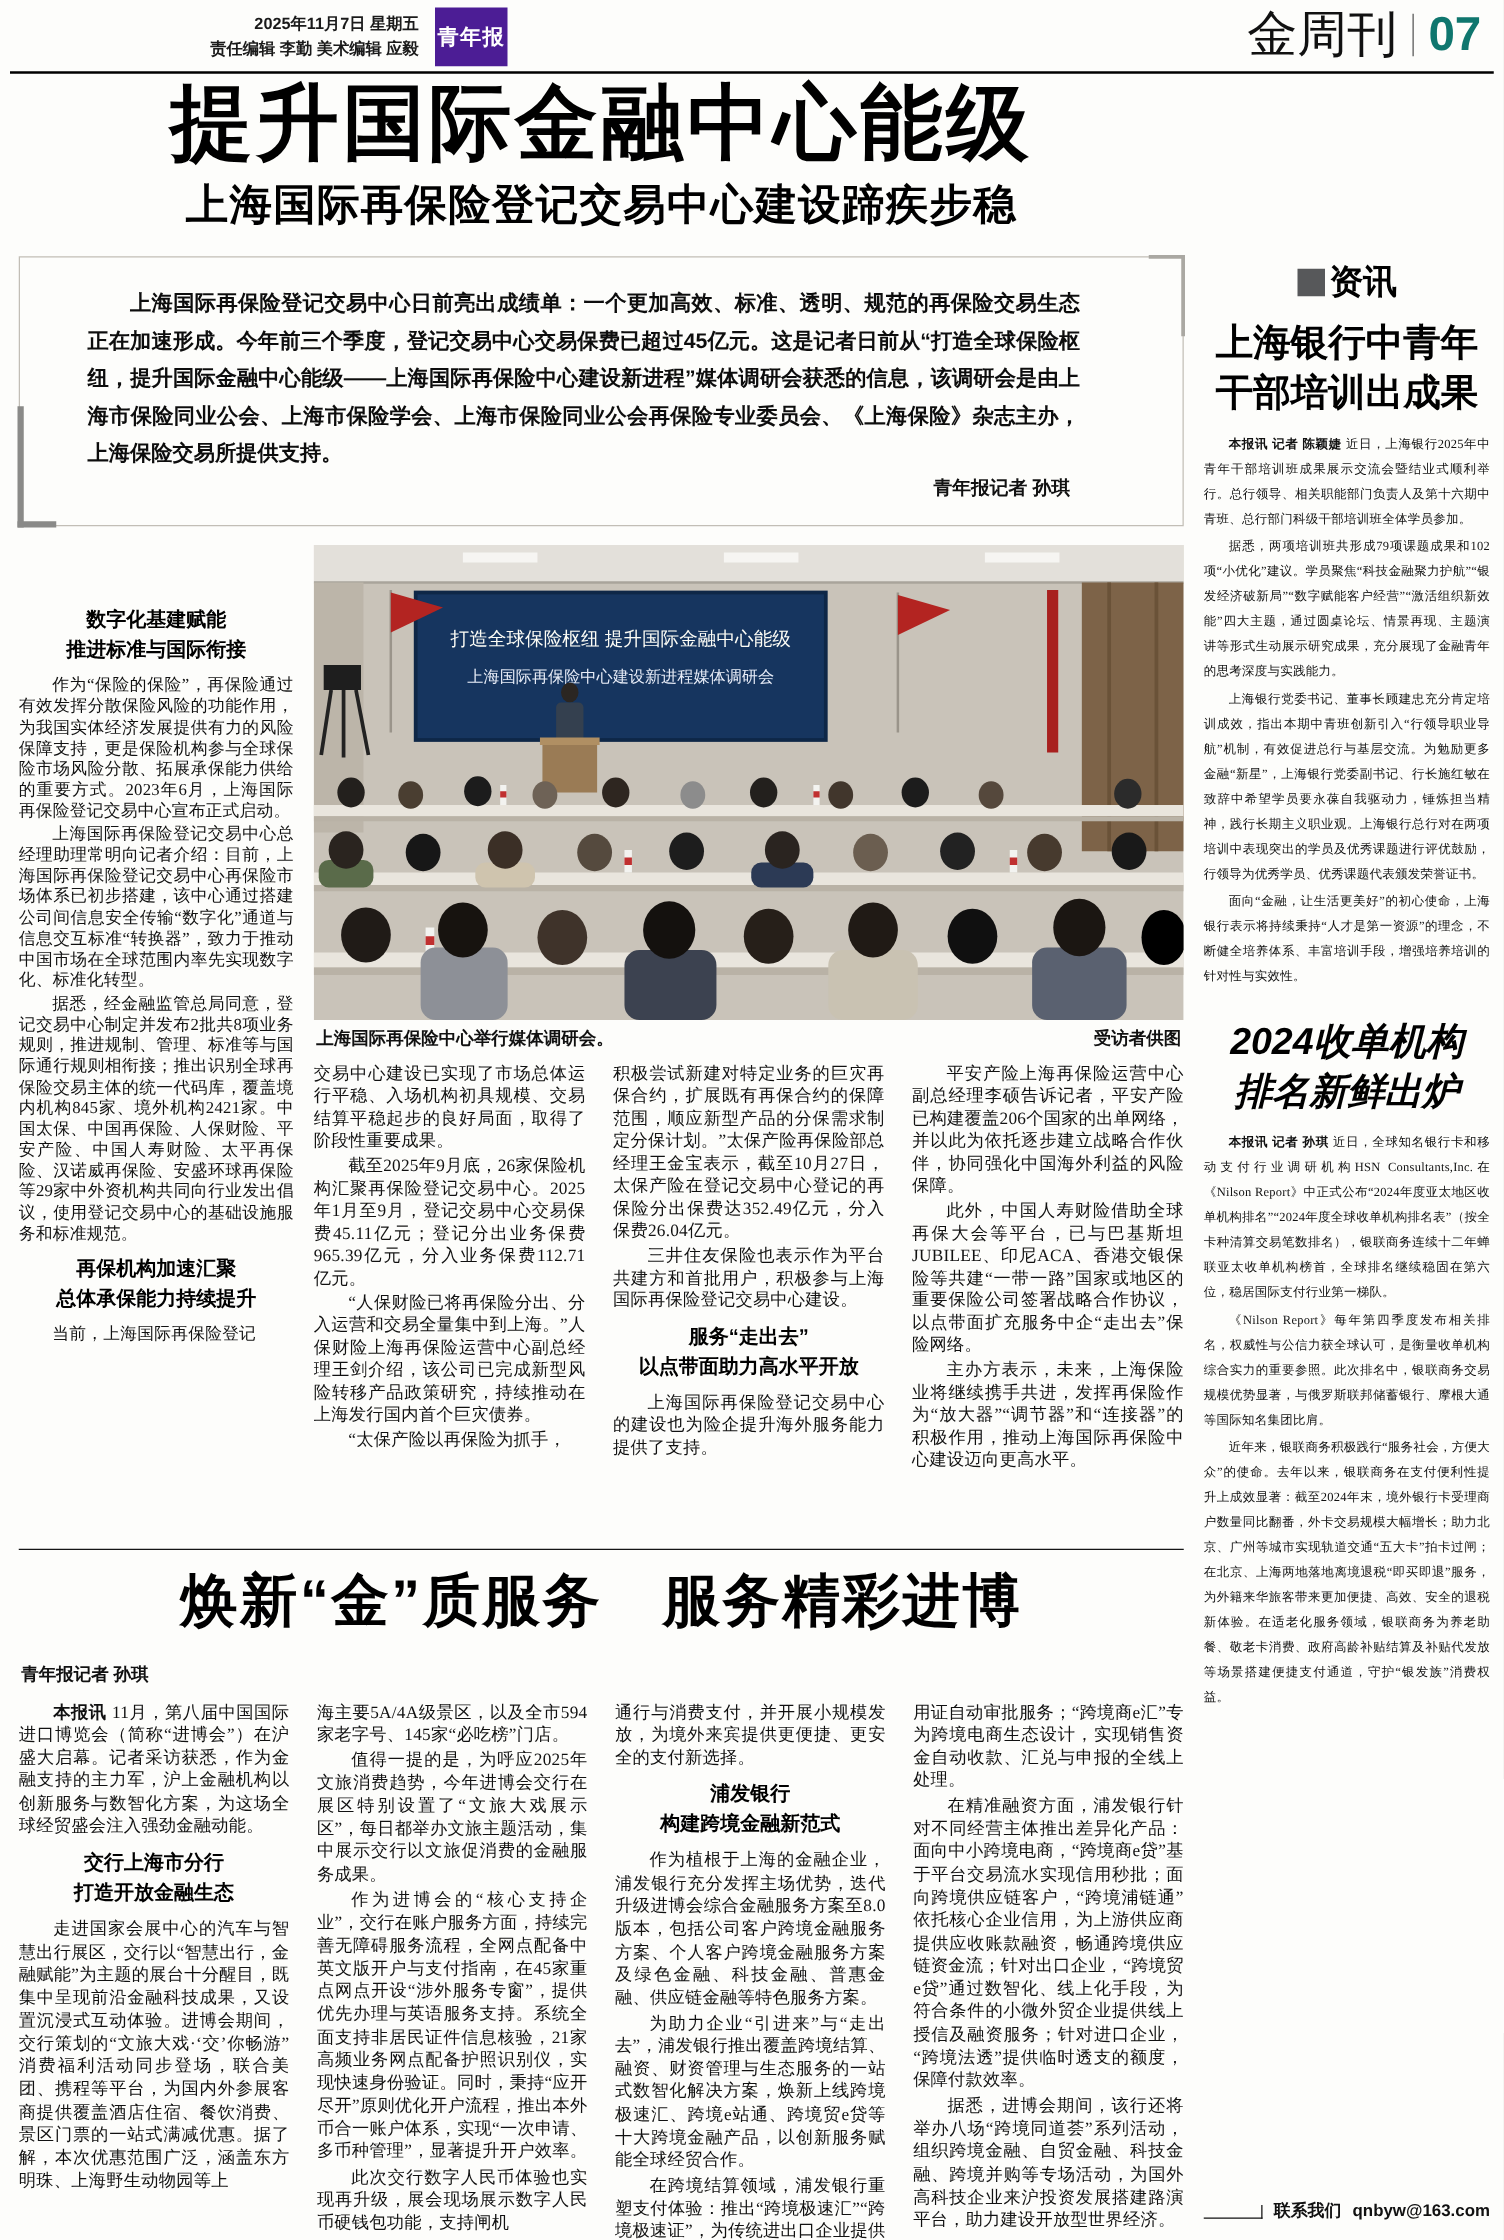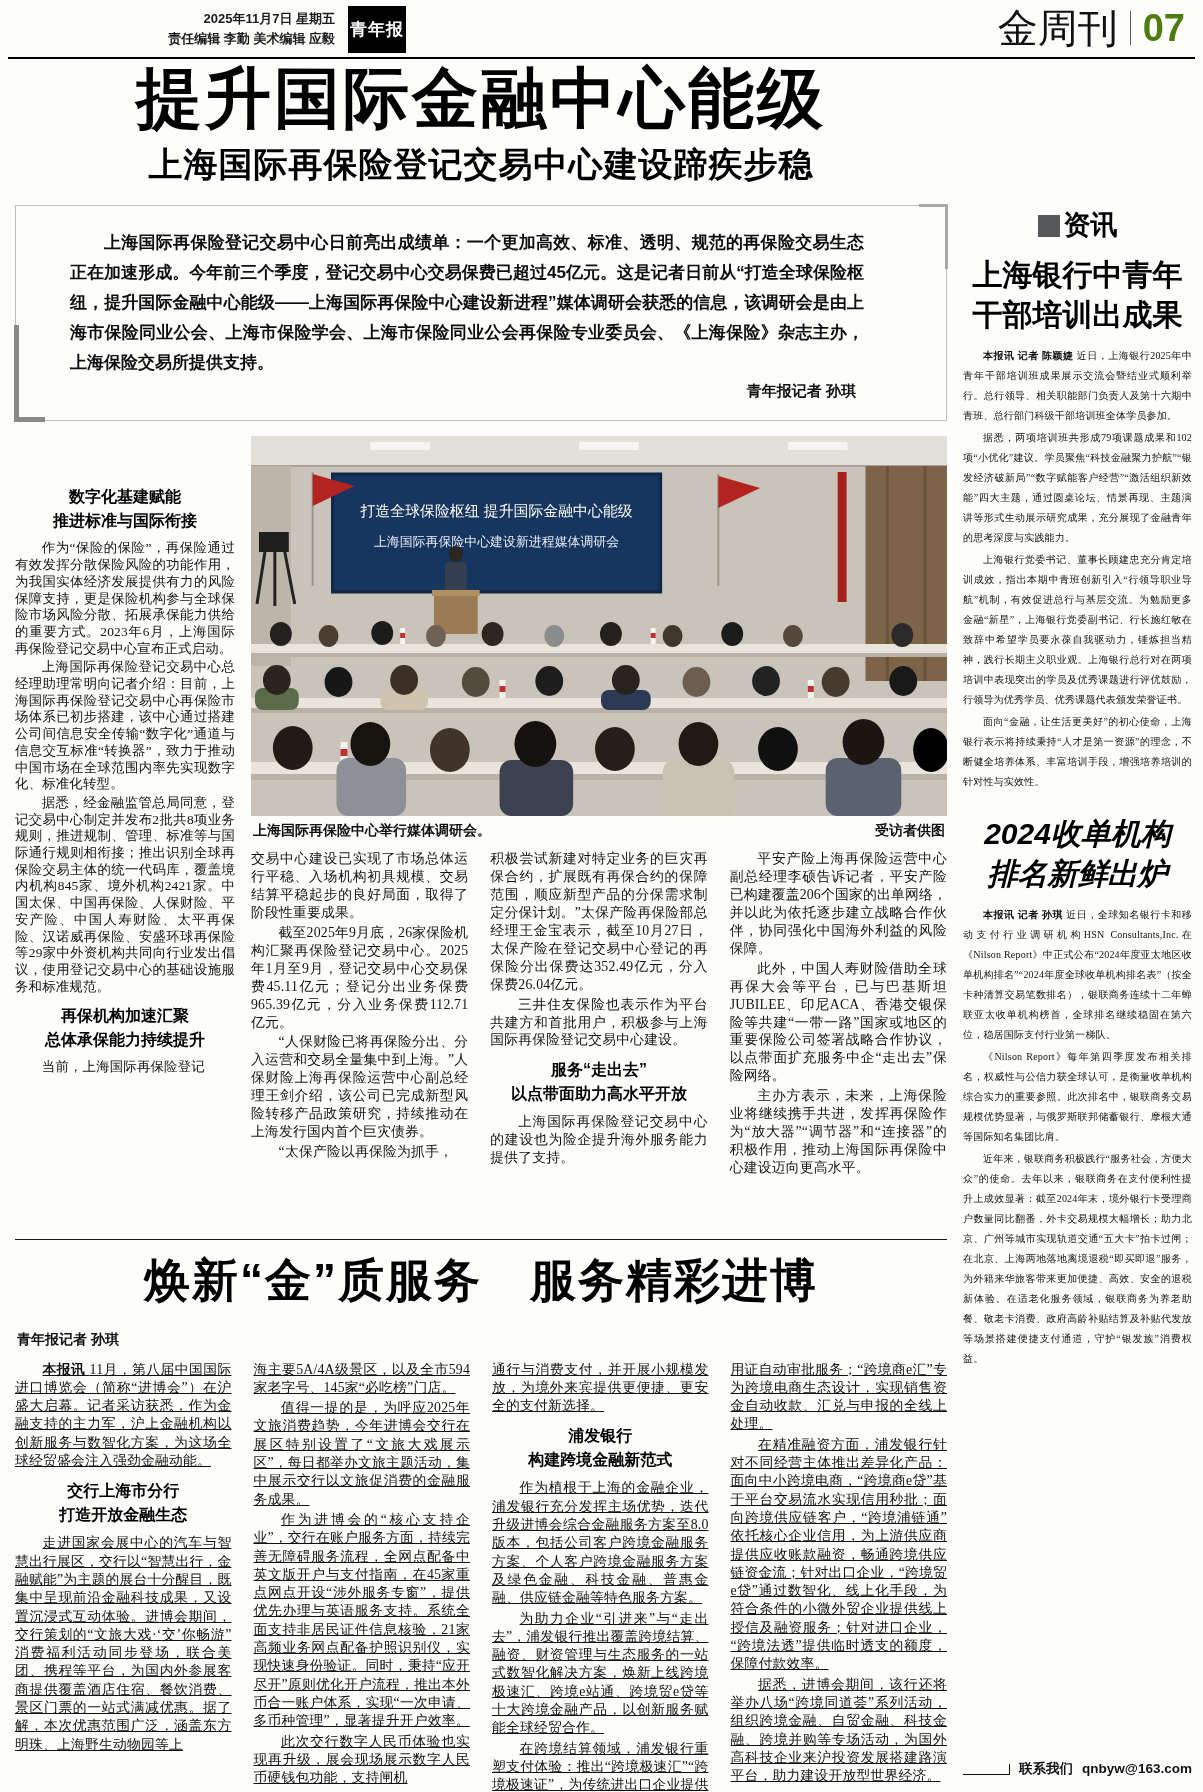--- a/index.html
+++ b/index.html
@@ -3,27 +3,27 @@
 <meta charset="utf-8">
 <title>金周刊 07</title>
 <style>
   html,body{margin:0;padding:0;background:#e9e7e2;}
   #paper{position:relative;width:1203px;height:1792px;margin:0 auto;background:#fdfdfb;
          overflow:hidden;font-family:"Liberation Serif","DejaVu Serif",serif;color:#111;}
   
   #hdr{position:absolute;left:0;top:0;width:100%;height:56px;}
   .hdr-meta{position:absolute;left:90px;top:9px;width:245px;text-align:right;
             font:bold 13px/1.55 "Liberation Sans","DejaVu Sans",sans-serif;color:#1a1a1a;}
-  .logo{position:absolute;left:348px;top:6px;width:58px;height:47px;background:#000000;
+  .logo{position:absolute;left:348px;top:6px;width:58px;height:47px;background:#4c1d95;
         color:#fff;display:flex;align-items:center;justify-content:center;
         font:bold 17px "Liberation Serif","DejaVu Serif",serif;letter-spacing:1px;}
   .hdr-right{position:absolute;right:18px;top:8px;display:flex;align-items:center;gap:12px;}
   .section-title{font:500 40px/1 "Liberation Sans","DejaVu Sans",sans-serif;color:#111;text-align:right;}
   .hdr-div{width:0;height:34px;border-left:1.5px solid #555;}
-  .page-no{font:bold 38px/1 "Liberation Sans","DejaVu Sans",sans-serif;color:#4d7c0f;}
+  .page-no{font:bold 38px/1 "Liberation Sans","DejaVu Sans",sans-serif;color:#0f766e;}
   #hdr-rule{position:absolute;top:57px;left:8px;right:8px;border-top:2.5px solid #000;}
   
   #main{position:absolute;left:15px;top:62px;width:932px;}
   .headline{font:900 66px/1.12 "Liberation Sans","DejaVu Sans",sans-serif;text-align:center;
             letter-spacing:3px;color:#000;}
   .subheadline{font:600 34px/1.25 "Liberation Sans","DejaVu Sans",sans-serif;text-align:center;
             letter-spacing:1px;margin-top:7px;color:#000;}
   .leadbox{margin-top:20px;border:1px solid #c2beb6;position:relative;
            padding:22px 82px 18px 54px;}
   .leadbox::before{content:'';position:absolute;left:-2px;bottom:-2px;width:26px;height:92px;
@@ -49,21 +49,21 @@
   .leadin{font-family:"Liberation Sans","DejaVu Sans",sans-serif;font-weight:bold;}
   .col-subhead{font:bold 16px/1.5 "Liberation Sans","DejaVu Sans",sans-serif;text-align:center;
         margin:9px 0 7px 0;color:#000;}
   .colA .para{font-size:13.4px;line-height:16.7px;}
   
   .divider{border-top:1px solid #151515;margin-top:17px;}
   .b-headline{font:900 46px/1.2 "Liberation Sans","DejaVu Sans",sans-serif;text-align:center;
         letter-spacing:2px;margin-top:13px;color:#000;}
   .b-byline{font:bold 14px/20px "Liberation Sans","DejaVu Sans",sans-serif;margin:20px 0 12px 2px;}
   .b-cols{display:grid;grid-template-columns:repeat(4,1fr);column-gap:22px;height:452px;overflow:hidden;}
-  .b-cols .para{line-height:18.3px;text-decoration:underline;}
+  .b-cols .para{line-height:18.3px;}
   
   #sidebar{position:absolute;left:963px;top:212px;width:229px;height:1566px;
         display:flex;flex-direction:column;}
   .tag{display:flex;align-items:center;justify-content:center;gap:4px;
         font:bold 27px/1 "Liberation Serif","DejaVu Serif",serif;color:#000;}
   .tag-sq{width:22px;height:22px;background:#57585a;}
   .art-title{font:900 30px/1.32 "Liberation Sans","DejaVu Sans",sans-serif;text-align:center;
         margin:16px 0 12px 0;color:#000;}
   .art-title.second{margin-top:20px;font-style:italic;}
   .art-body .para{font-size:10px;line-height:20px;letter-spacing:0.2px;}

